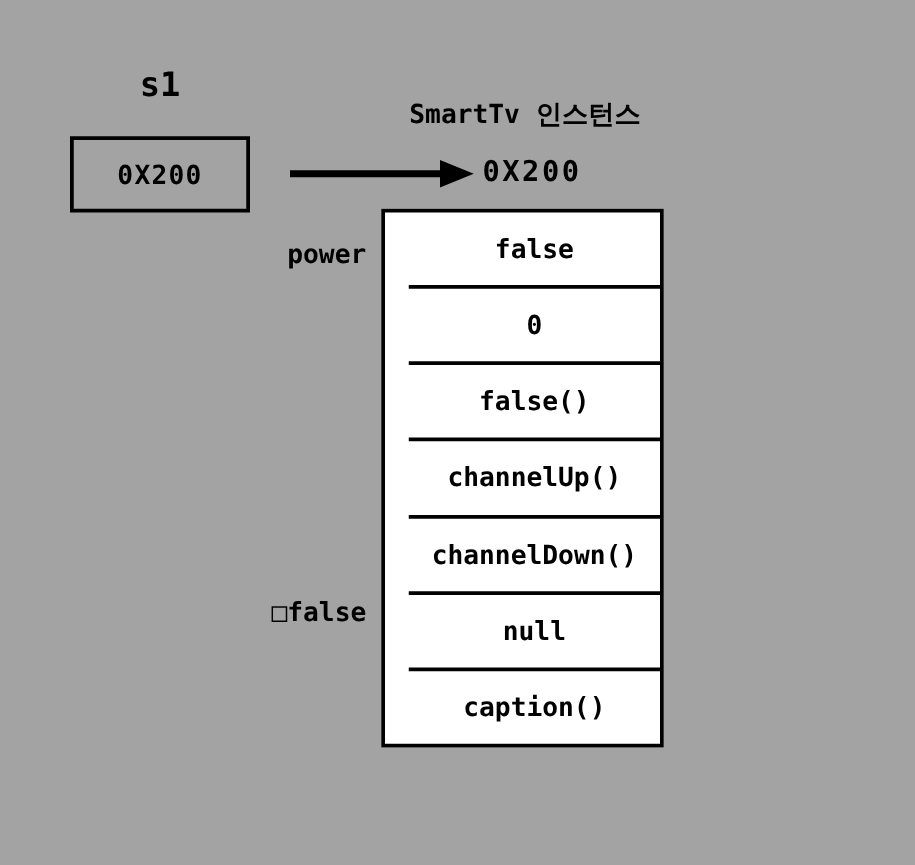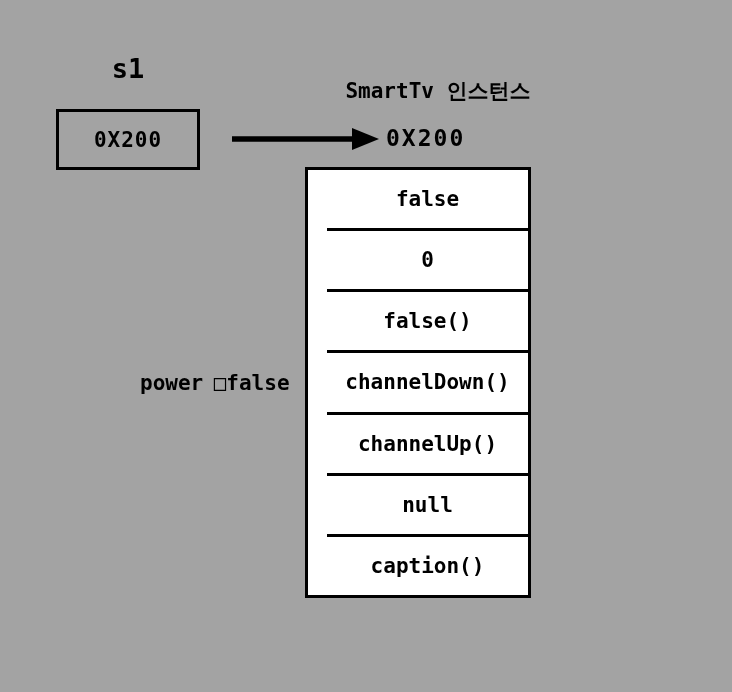--- a/index.html
+++ b/index.html
@@ -29,37 +29,37 @@
     display: flex; align-items: center; justify-content: center;
     font-size: 21px;
     letter-spacing: 1px;
   }
   .arrow-svg {
     position: absolute;
     left: 229px; top: 122px;
   }
   .instance-title {
     position: absolute;
-    left: 248px; top: 78px; width: 380px;
+    left: 230px; top: 78px; width: 380px;
     text-align: center;
     font-size: 21px;
     line-height: 26px;
   }
   .instance-address {
     position: absolute;
     left: 386px; top: 124px;
     font-size: 23px;
     letter-spacing: 2px;
     line-height: 28px;
   }
   .field-labels {
     position: absolute;
     left: 140px; top: 167px;
     width: 153px; height: 431px;
-    display: flex; 
+    display: flex; flex-direction: column;
   }
   .field-labels .lab {
     flex: 1;
     display: flex; align-items: center; justify-content: flex-end;
     font-size: 21px;
   }
   .mem-table {
     position: absolute;
     left: 305px; top: 167px;
     width: 226px; height: 431px;
@@ -102,19 +102,19 @@
     <div class="lab"></div>
     <div class="lab"></div>
     <div class="lab">□false</div>
     <div class="lab"></div>
   </div>
 
   <div class="mem-table">
     <div class="cell">false</div>
     <div class="cell">0</div>
     <div class="cell">false()</div>
+    <div class="cell">channelUp()</div>
     <div class="cell">channelDown()</div>
-    <div class="cell">channelUp()</div>
     <div class="cell">null</div>
     <div class="cell">caption()</div>
   </div>
 
 </div>
 
 </body></html>

